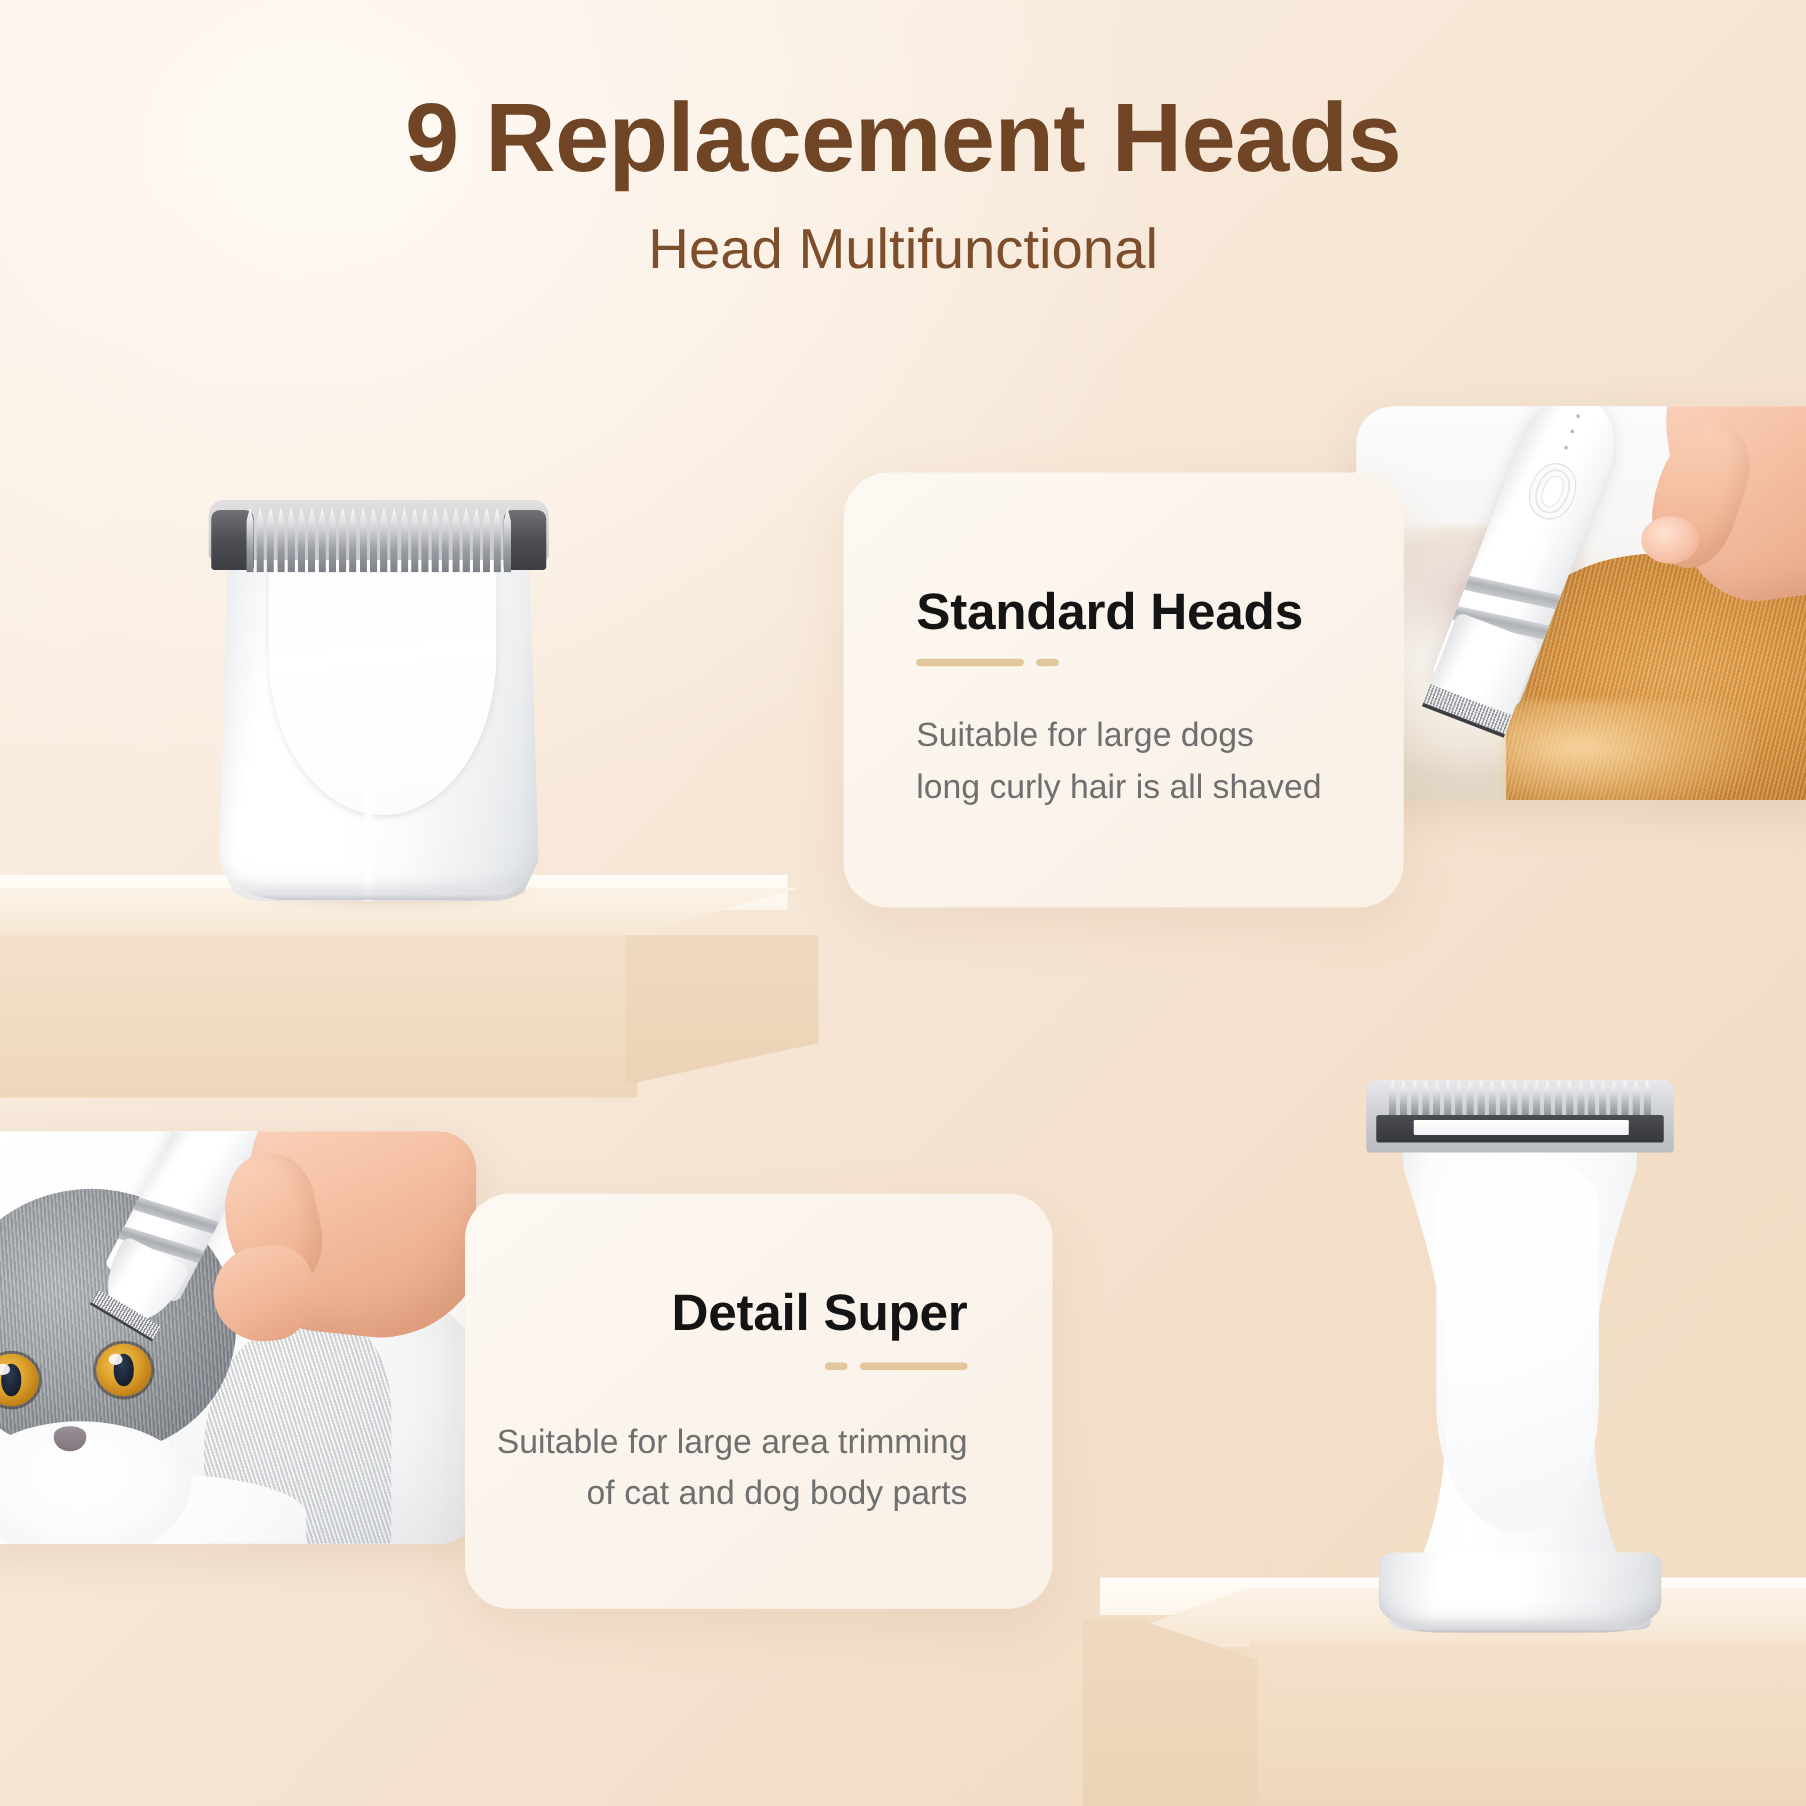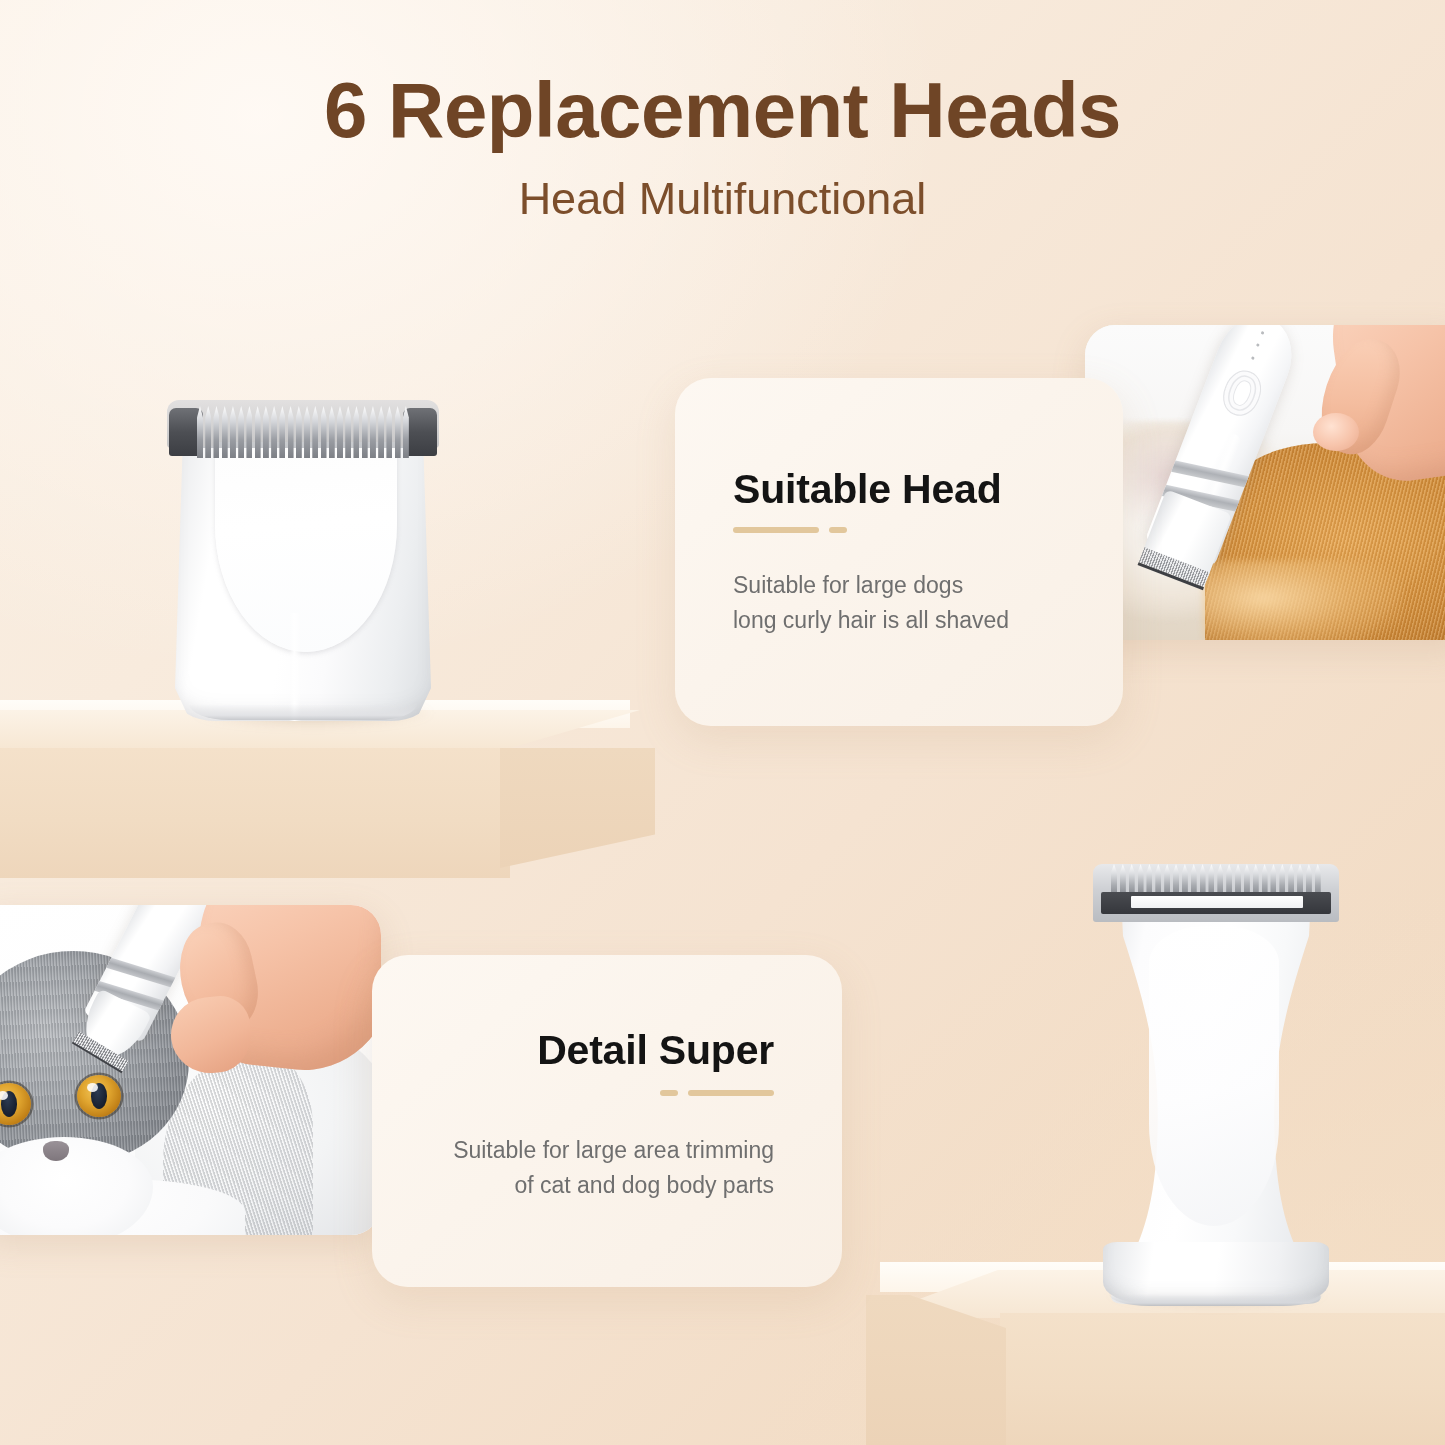--- a/index.html
+++ b/index.html
@@ -579,35 +579,35 @@
     width: 86px; height: 6px; border-radius: 3px;
     background: #e2c79c;
   }
   .dash-short {
     width: 18px; height: 6px; border-radius: 3px;
     background: #e2c79c;
   }
 
   .card-desc {
     position: absolute;
-    font-size: 23px;
+    font-size: 27px;
     line-height: 1.52;
     color: #6f6f6f;
     white-space: pre-line;
   }
   #card-standard .card-desc { left: 58px; top: 190px; text-align: left; }
   #card-detail .card-desc { right: 68px; top: 178px; text-align: right; }
 </style>
 </head>
 <body>
 
 <div id="stage">
 
   <div class="header">
-    <h1 class="title">6 Replacement Heads</h1>
+    <h1 class="title">9 Replacement Heads</h1>
     <p class="subtitle">Head Multifunctional</p>
   </div>
 
   <div class="pedestal">
     <div class="ped-strip" id="ped1-strip"></div>
     <div class="ped-top" id="ped1-top"></div>
     <div class="ped-front" id="ped1-front"></div>
     <div class="ped-side" id="ped1-side"></div>
   </div>
 
@@ -748,21 +748,21 @@
       <div class="cl-head"></div>
       <div class="cl-blade"></div>
     </div>
     <div class="hand" id="cat-hand"></div>
     <div class="hand" id="cat-finger1"></div>
     <div class="hand" id="cat-finger2"></div>
   </div>
 
   <div class="card" id="card-standard">
     <div class="card-inner">
-      <div class="card-heading">Suitable Head</div>
+      <div class="card-heading">Standard Heads</div>
       <div class="divider">
         <span class="dash-long"></span>
         <span class="dash-short"></span>
       </div>
       <div class="card-desc">Suitable for large dogs
 long curly hair is all shaved</div>
     </div>
   </div>
 
   <div class="card" id="card-detail">

